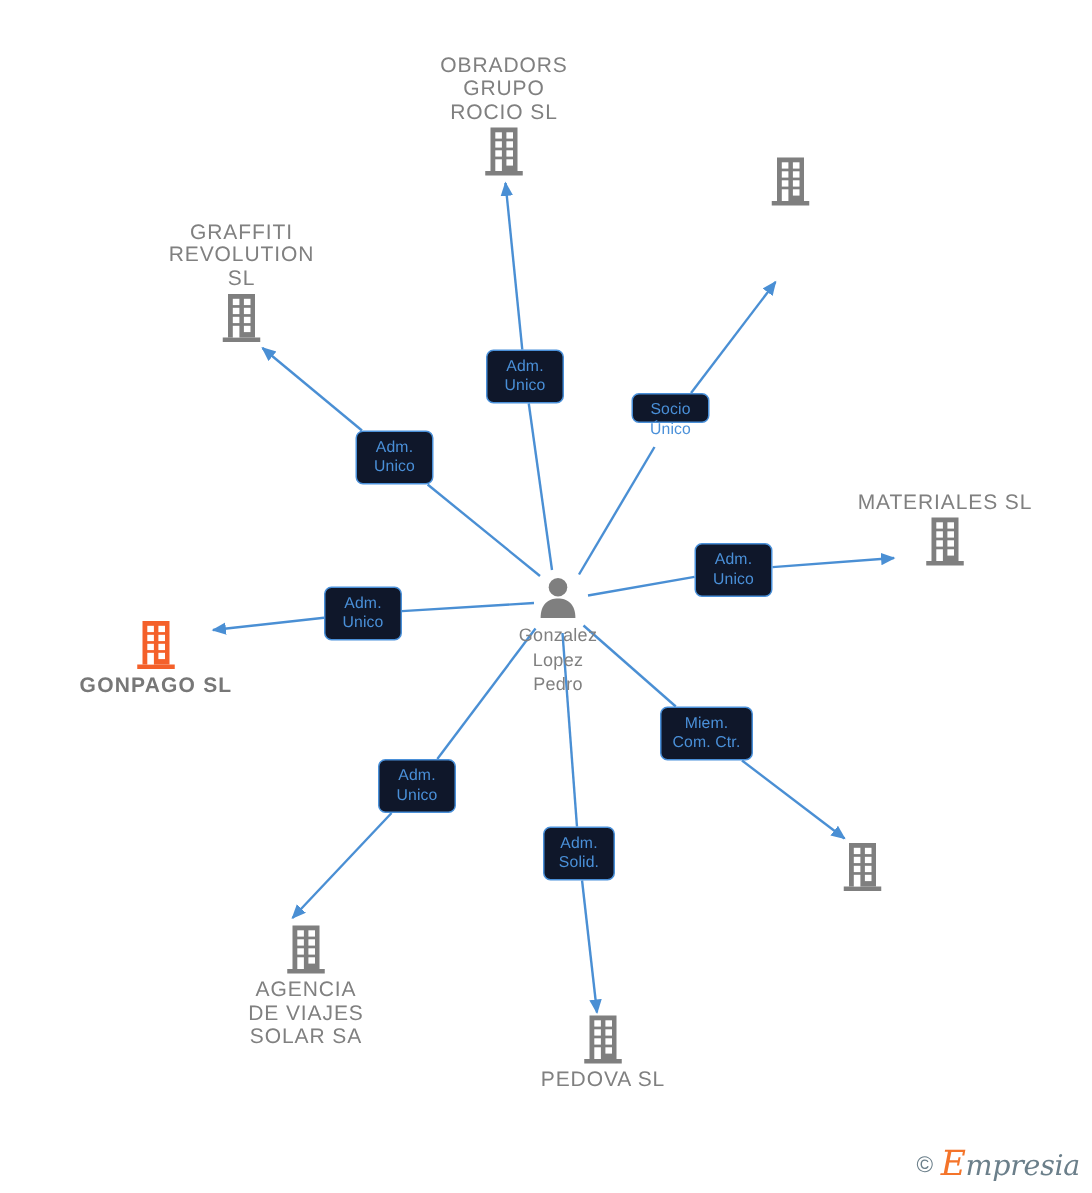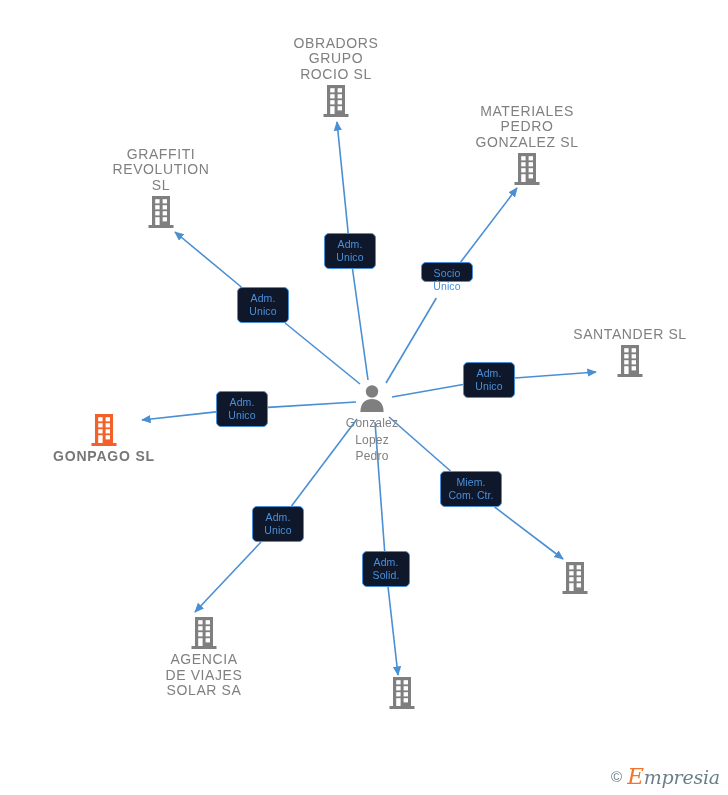--- a/index.html
+++ b/index.html
@@ -165,23 +165,20 @@
           <rect x="16.6" y="4.2" width="4.4" height="4.2" fill="#ffffff"></rect>
           <rect x="9.2" y="10.2" width="4.4" height="4.2" fill="#ffffff"></rect>
           <rect x="16.6" y="10.2" width="4.4" height="4.2" fill="#ffffff"></rect>
           <rect x="9.2" y="16.2" width="4.4" height="4.2" fill="#ffffff"></rect>
           <rect x="16.6" y="16.2" width="4.4" height="4.2" fill="#ffffff"></rect>
           <rect x="16.6" y="22.2" width="4.4" height="4.2" fill="#ffffff"></rect>
           <rect x="9.2" y="22.2" width="4.4" height="7.8" fill="#ffffff"></rect>
         </svg></span>
     </div>
     <div class="node label-above" style="top: 103.5px; left: 527px;">
-      <span class="node-label">MATERIALES
-PEDRO
-GONZALEZ SL</span>
       <span class="node-icon"><svg width="30" height="34" viewBox="0 0 30 34">
           <path d="M6 1 H24 V30 H6 Z" fill="#7f7f7f"></path>
           <rect x="2.5" y="30" width="25" height="3" fill="#7f7f7f"></rect>
           <rect x="9.2" y="4.2" width="4.4" height="4.2" fill="#ffffff"></rect>
           <rect x="16.6" y="4.2" width="4.4" height="4.2" fill="#ffffff"></rect>
           <rect x="9.2" y="10.2" width="4.4" height="4.2" fill="#ffffff"></rect>
           <rect x="16.6" y="10.2" width="4.4" height="4.2" fill="#ffffff"></rect>
           <rect x="9.2" y="16.2" width="4.4" height="4.2" fill="#ffffff"></rect>
           <rect x="16.6" y="16.2" width="4.4" height="4.2" fill="#ffffff"></rect>
           <rect x="16.6" y="22.2" width="4.4" height="4.2" fill="#ffffff"></rect>
@@ -199,21 +196,21 @@
           <rect x="16.6" y="4.2" width="4.4" height="4.2" fill="#ffffff"></rect>
           <rect x="9.2" y="10.2" width="4.4" height="4.2" fill="#ffffff"></rect>
           <rect x="16.6" y="10.2" width="4.4" height="4.2" fill="#ffffff"></rect>
           <rect x="9.2" y="16.2" width="4.4" height="4.2" fill="#ffffff"></rect>
           <rect x="16.6" y="16.2" width="4.4" height="4.2" fill="#ffffff"></rect>
           <rect x="16.6" y="22.2" width="4.4" height="4.2" fill="#ffffff"></rect>
           <rect x="9.2" y="22.2" width="4.4" height="7.8" fill="#ffffff"></rect>
         </svg></span>
     </div>
     <div class="node label-above" style="top: 326.5px; left: 630px;">
-      <span class="node-label">SANTANDER  SL</span>
+      <span class="node-label">MATERIALES  SL</span>
       <span class="node-icon"><svg width="30" height="34" viewBox="0 0 30 34">
           <path d="M6 1 H24 V30 H6 Z" fill="#7f7f7f"></path>
           <rect x="2.5" y="30" width="25" height="3" fill="#7f7f7f"></rect>
           <rect x="9.2" y="4.2" width="4.4" height="4.2" fill="#ffffff"></rect>
           <rect x="16.6" y="4.2" width="4.4" height="4.2" fill="#ffffff"></rect>
           <rect x="9.2" y="10.2" width="4.4" height="4.2" fill="#ffffff"></rect>
           <rect x="16.6" y="10.2" width="4.4" height="4.2" fill="#ffffff"></rect>
           <rect x="9.2" y="16.2" width="4.4" height="4.2" fill="#ffffff"></rect>
           <rect x="16.6" y="16.2" width="4.4" height="4.2" fill="#ffffff"></rect>
           <rect x="16.6" y="22.2" width="4.4" height="4.2" fill="#ffffff"></rect>
@@ -272,19 +269,20 @@
           <rect x="2.5" y="30" width="25" height="3" fill="#7f7f7f"></rect>
           <rect x="9.2" y="4.2" width="4.4" height="4.2" fill="#ffffff"></rect>
           <rect x="16.6" y="4.2" width="4.4" height="4.2" fill="#ffffff"></rect>
           <rect x="9.2" y="10.2" width="4.4" height="4.2" fill="#ffffff"></rect>
           <rect x="16.6" y="10.2" width="4.4" height="4.2" fill="#ffffff"></rect>
           <rect x="9.2" y="16.2" width="4.4" height="4.2" fill="#ffffff"></rect>
           <rect x="16.6" y="16.2" width="4.4" height="4.2" fill="#ffffff"></rect>
           <rect x="16.6" y="22.2" width="4.4" height="4.2" fill="#ffffff"></rect>
           <rect x="9.2" y="22.2" width="4.4" height="7.8" fill="#ffffff"></rect>
         </svg></span>
+      <span class="node-label">PEDOVA  SL</span>
     </div>
   </div>
 
 <div class="watermark">
   <span class="copy">©</span>
   <span class="brand"><span class="cap">E</span><span>mpresia</span></span>
 </div>
 
 </body></html>

